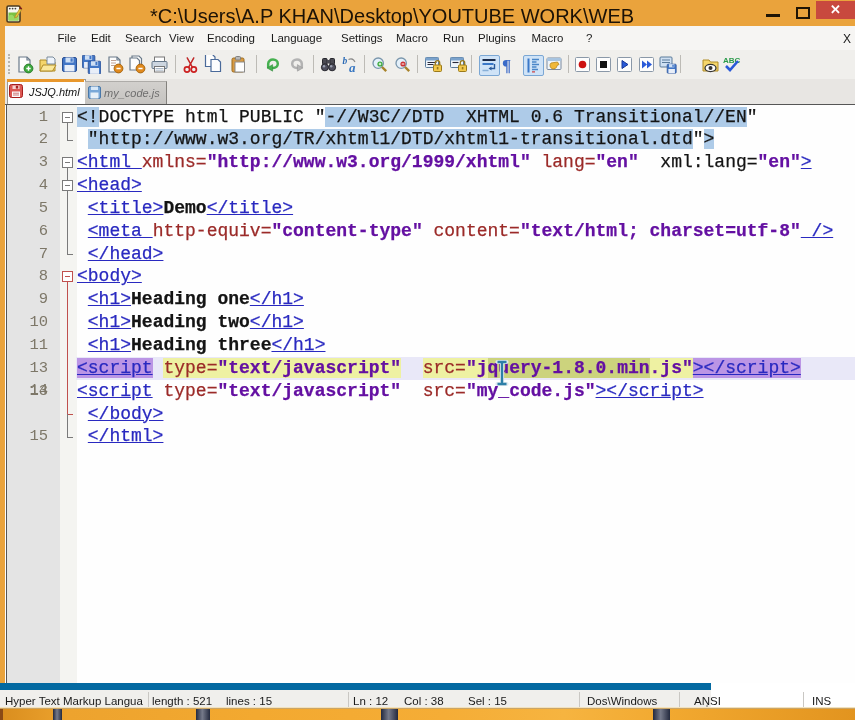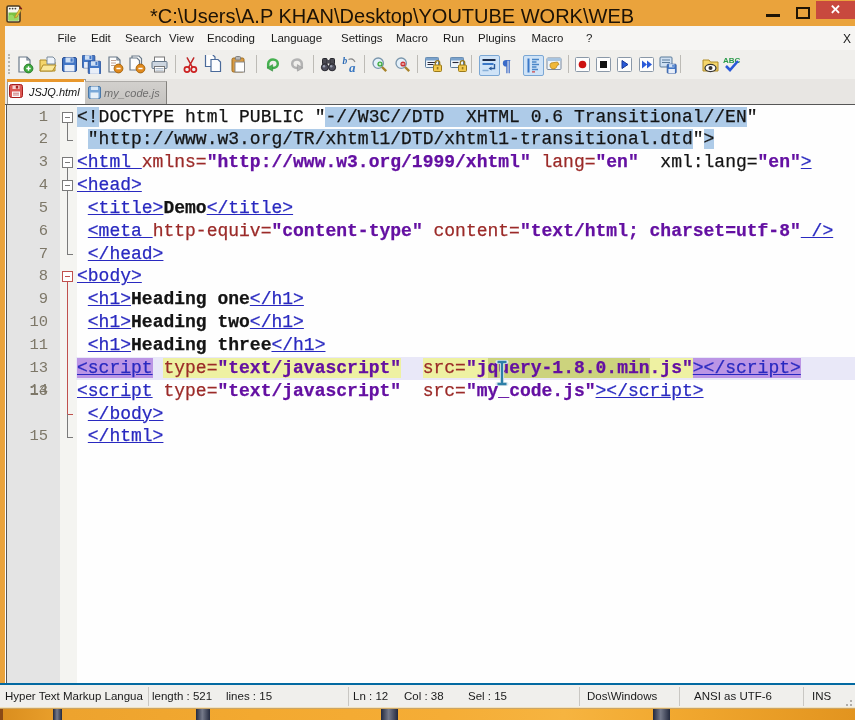--- a/index.html
+++ b/index.html
@@ -45,21 +45,21 @@
   .bgb{background:#aecbe8;}
   #curline{left:76px;top:356.9px;width:779px;height:23px;background:#e9e8f8;z-index:1;}
   .fbox{position:absolute;left:62px;width:11px;height:11px;border:1px solid #7a7a7a;background:#fff;z-index:2;box-sizing:border-box;}
   .fbox i{position:absolute;left:2px;top:4px;width:5px;height:1px;background:#7a7a7a;}
   .fboxr{border-color:#c0504d;}
   .fboxr i{background:#c0504d;}
   .fline{position:absolute;left:67px;width:1px;background:#7a7a7a;z-index:1;}
   .ftick{position:absolute;left:67px;width:6px;height:1px;background:#7a7a7a;z-index:1;}
   .fred{background:#c0504d;}
   
-  #status{left:0px;top:683px;width:855px;height:24px;background:#f0efec;border-top:2px solid #0369a1;font-size:11.5px;color:#1a1a1a;}
+  #status{left:0px;top:683px;width:711px;height:24px;background:#f0efec;border-top:7px solid #0369a1;font-size:11.5px;color:#1a1a1a;}
   .ss{position:absolute;top:5px;}
   .ssep{position:absolute;top:2px;width:1px;height:19px;background:#c9c7c3;}
   
   #taskstrip{left:0px;top:707px;width:855px;height:13px;background:linear-gradient(180deg,#f3e2bd 0%,#f3e2bd 8%,#a06a18 15%,#e29a25 23%,#ef9f2a 40%,#f0a537 100%);}
   #taskglow{position:absolute;left:0;top:2px;width:855px;height:11px;background:linear-gradient(90deg,#d98d1e 0%,#eda32e 8%,#f3a930 30%,#f5ad36 52%,#f6b440 66%,#f2a930 78%,#e2941f 100%);}
   .darkband{position:absolute;top:0;height:13px;background:#39405a;}
 </style>
 </head>
 <body>
 <div id="win">

